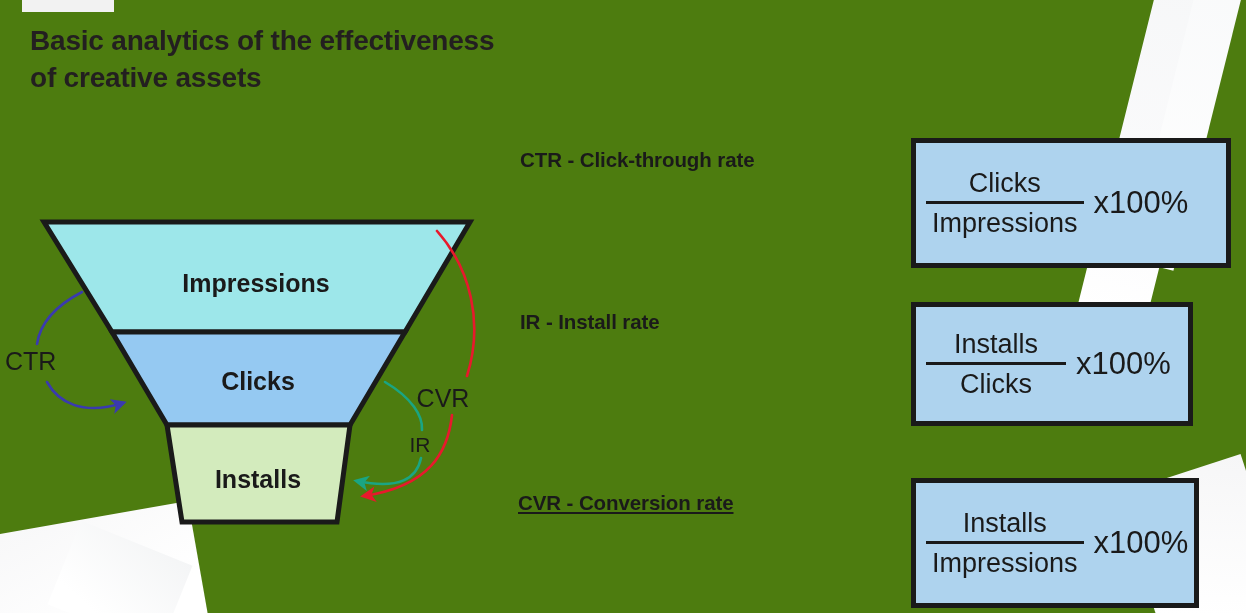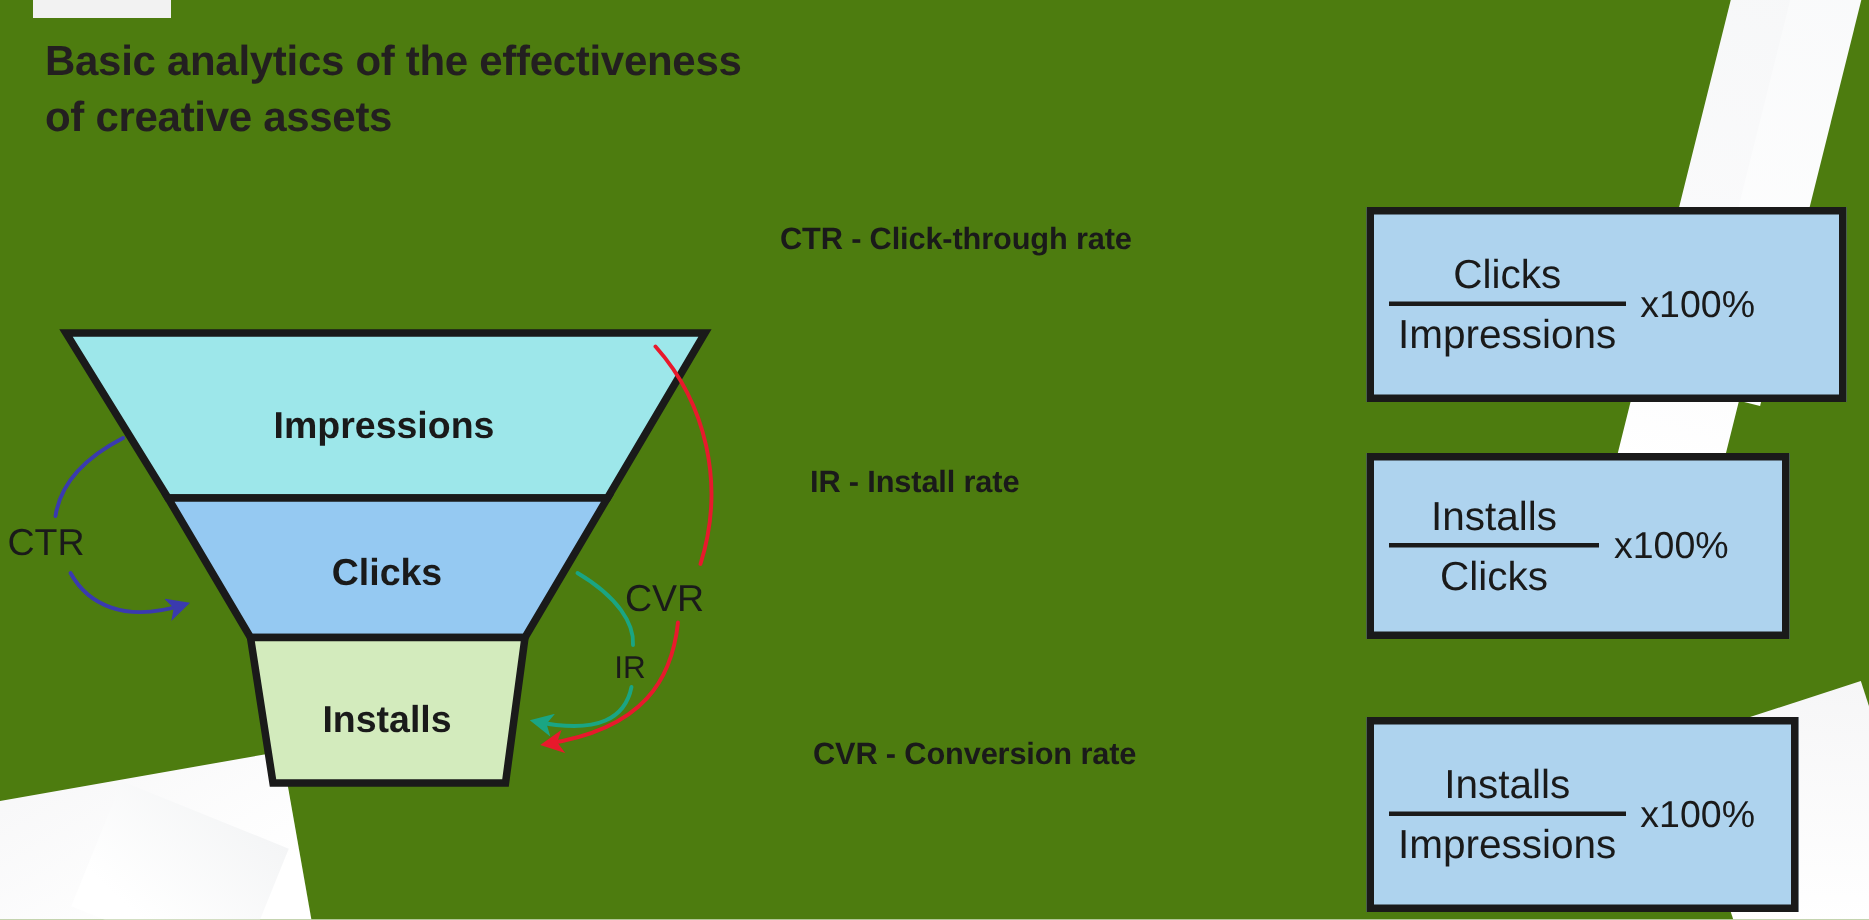--- a/index.html
+++ b/index.html
@@ -107,22 +107,22 @@
   
   .defn {
     position: absolute;
     font-size: 20.5px;
     font-weight: bold;
     color: #1a1a1a;
     white-space: nowrap;
     letter-spacing: -0.1px;
   }
   #defn-ctr { left: 520px; top: 148px; }
-  #defn-ir  { left: 540px; top: 310px; }
-  #defn-cvr { left: 542px; top: 491px; }
+  #defn-ir  { left: 520px; top: 310px; }
+  #defn-cvr { left: 518px; top: 491px; text-decoration: underline; }
 
   
   .formula-box {
     position: absolute;
     background: #aed3ee;
     border: 5px solid #1a1a1a;
     display: flex;
     align-items: center;
     justify-content: flex-start;
   }
@@ -147,21 +147,21 @@
   .frac .num { padding: 0 10px 1px 10px; }
   .frac .bar {
     width: 100%;
     min-width: 140px;
     height: 3px;
     background: #1a1a1a;
     margin: 2px 0 3px 0;
   }
   .frac .den { padding: 1px 6px 0 6px; }
   .mult {
-    font-size: 25px;
+    font-size: 31px;
     color: #1a1a1a;
     margin-left: 10px;
     white-space: nowrap;
   }
 </style>
 </head>
 <body>
 
 <div id="slide">
 

